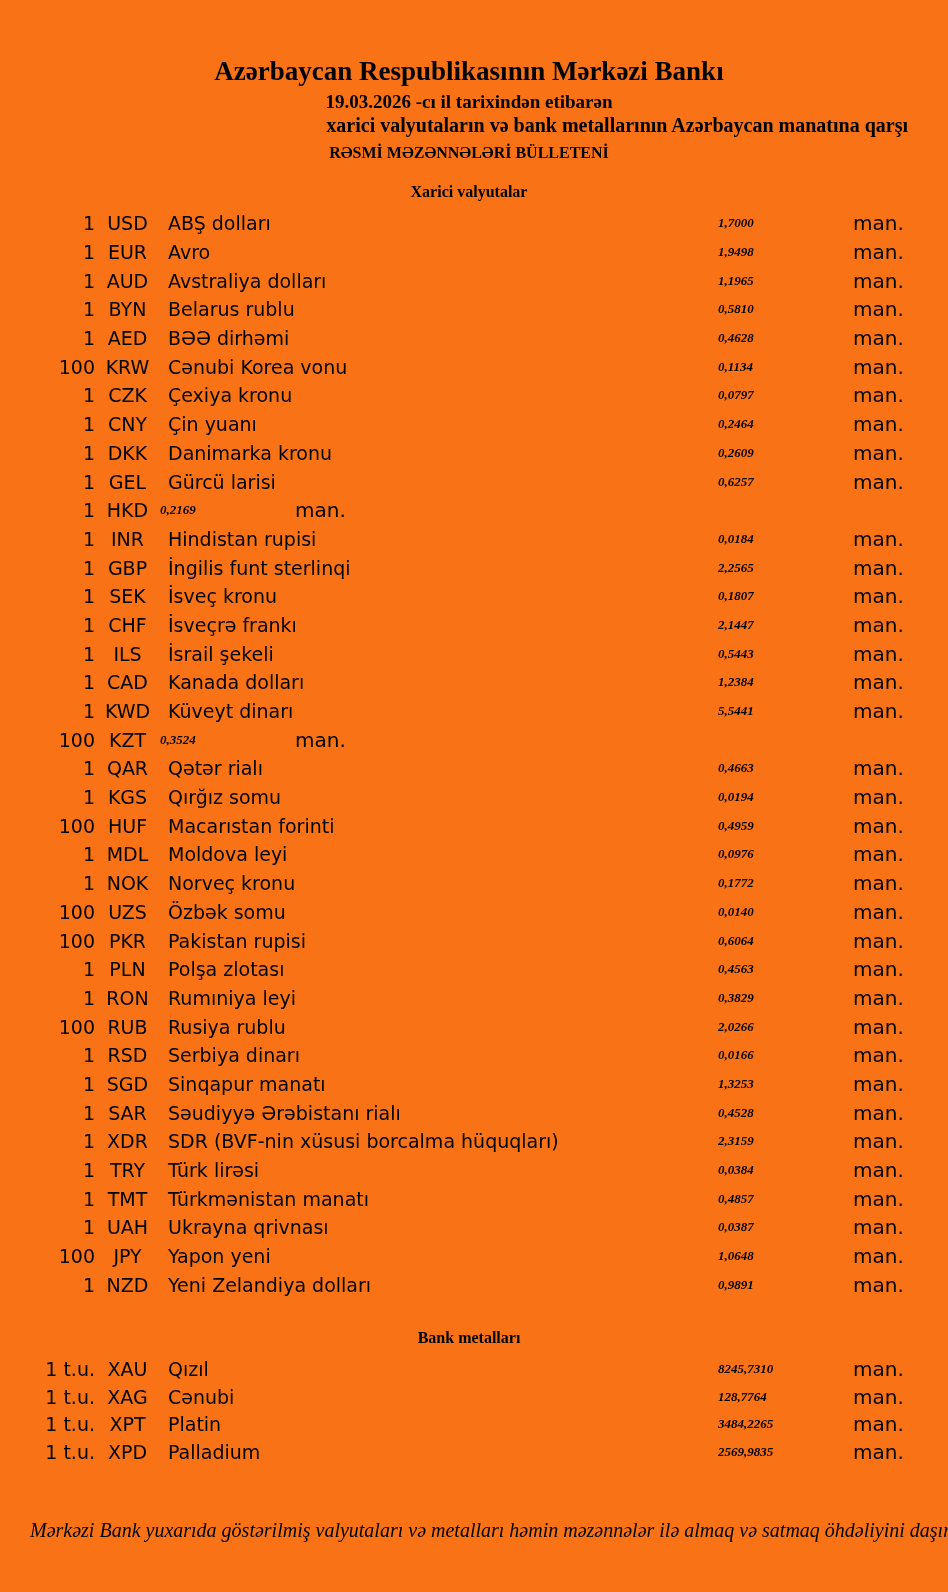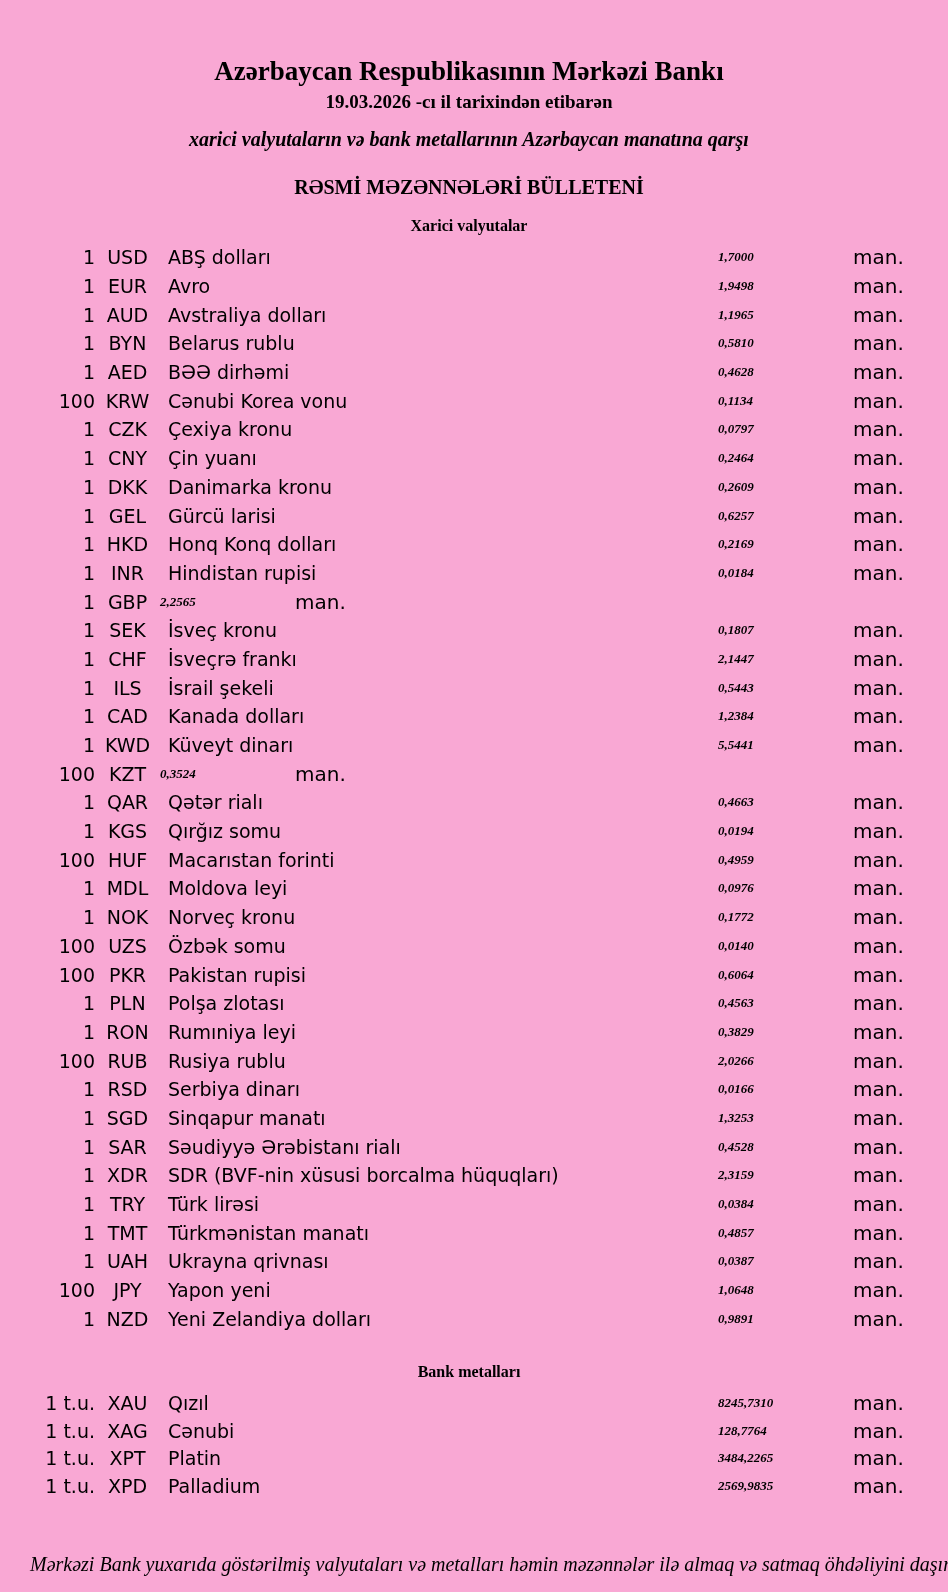--- a/index.html
+++ b/index.html
@@ -1,37 +1,37 @@
 <!DOCTYPE html>
 <html><head>
 <meta charset="utf-8">
 <style>
   html,body { margin:0; padding:0; background:#ffffff; }
   .page {
     position:relative;
     width:948px; height:1592px;
-    background:#f9a8d4;
+    background:#f97316;
     color:#000000;
     box-sizing:border-box;
     padding:55px 40px 0 30px;
     overflow:hidden;
     font-family:"DejaVu Sans", sans-serif;
   }
   .serif-bold { font-family:"Liberation Serif", serif; font-weight:bold; }
   .page-title {
     text-align:center; font-size:27px; line-height:32px; margin:0;
   }
   .date-line {
     text-align:center; font-size:19px; line-height:23px; margin-top:3px;
   }
   .subtitle {
-    text-align:center; font-size:20px; line-height:24px; margin-top:14px;font-style:italic;
+    text-align:right; font-size:20px; line-height:24px; 
   }
   .bulletin-title {
-    text-align:center; font-size:20px; line-height:24px; margin-top:24px;
+    text-align:center; font-size:16px; line-height:24px; margin-top:4px;
   }
   .section-title {
     text-align:center; font-size:16px; line-height:22px; margin-top:16px;
   }
   .section-title.metals { margin-top:28px; }
   .rates-table { margin-top:6px; }
   .row {
     display:flex; align-items:center; height:28.7px;
     font-size:19px;
   }
@@ -134,34 +134,34 @@
       <div class="row">
         <span class="cell-qty">1</span>
         <span class="cell-code">GEL</span>
         <span class="cell-name">Gürcü larisi</span>
         <span class="cell-rate">0,6257</span>
         <span class="cell-unit">man.</span>
       </div>
       <div class="row">
         <span class="cell-qty">1</span>
         <span class="cell-code">HKD</span>
-        <span class="cell-name">Honq Konq dolları</span>
         <span class="cell-rate">0,2169</span>
         <span class="cell-unit">man.</span>
       </div>
       <div class="row">
         <span class="cell-qty">1</span>
         <span class="cell-code">INR</span>
         <span class="cell-name">Hindistan rupisi</span>
         <span class="cell-rate">0,0184</span>
         <span class="cell-unit">man.</span>
       </div>
       <div class="row">
         <span class="cell-qty">1</span>
         <span class="cell-code">GBP</span>
+        <span class="cell-name">İngilis funt sterlinqi</span>
         <span class="cell-rate">2,2565</span>
         <span class="cell-unit">man.</span>
       </div>
       <div class="row">
         <span class="cell-qty">1</span>
         <span class="cell-code">SEK</span>
         <span class="cell-name">İsveç kronu</span>
         <span class="cell-rate">0,1807</span>
         <span class="cell-unit">man.</span>
       </div>

